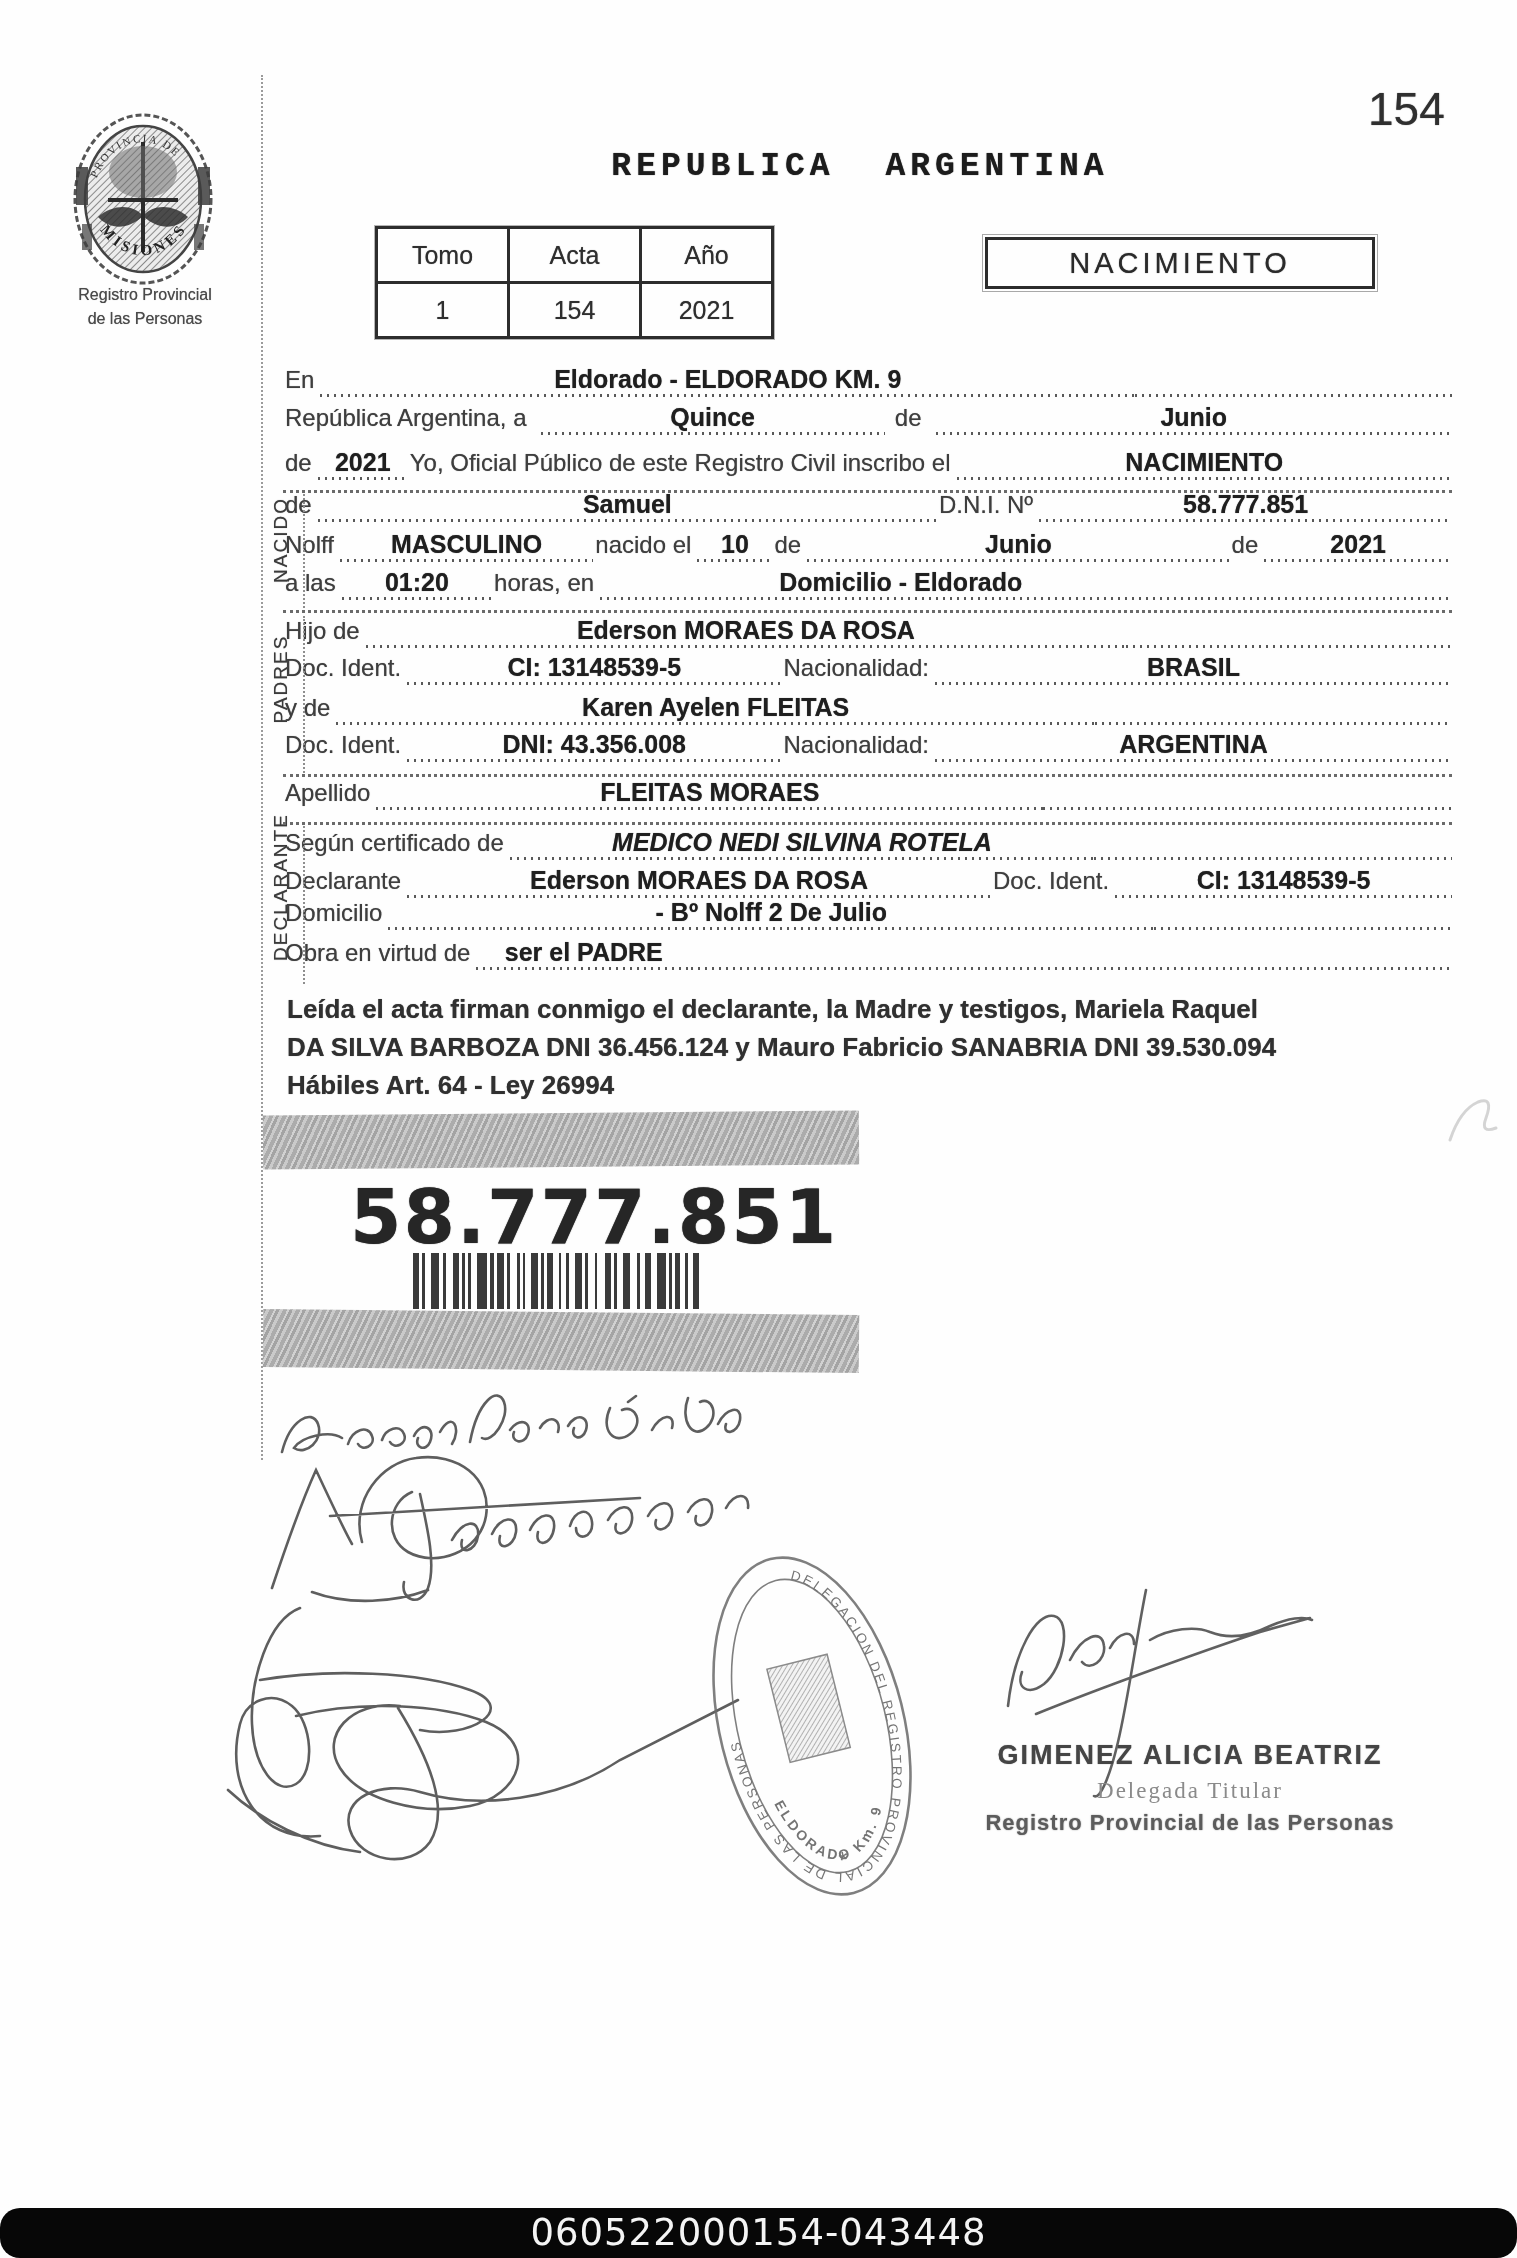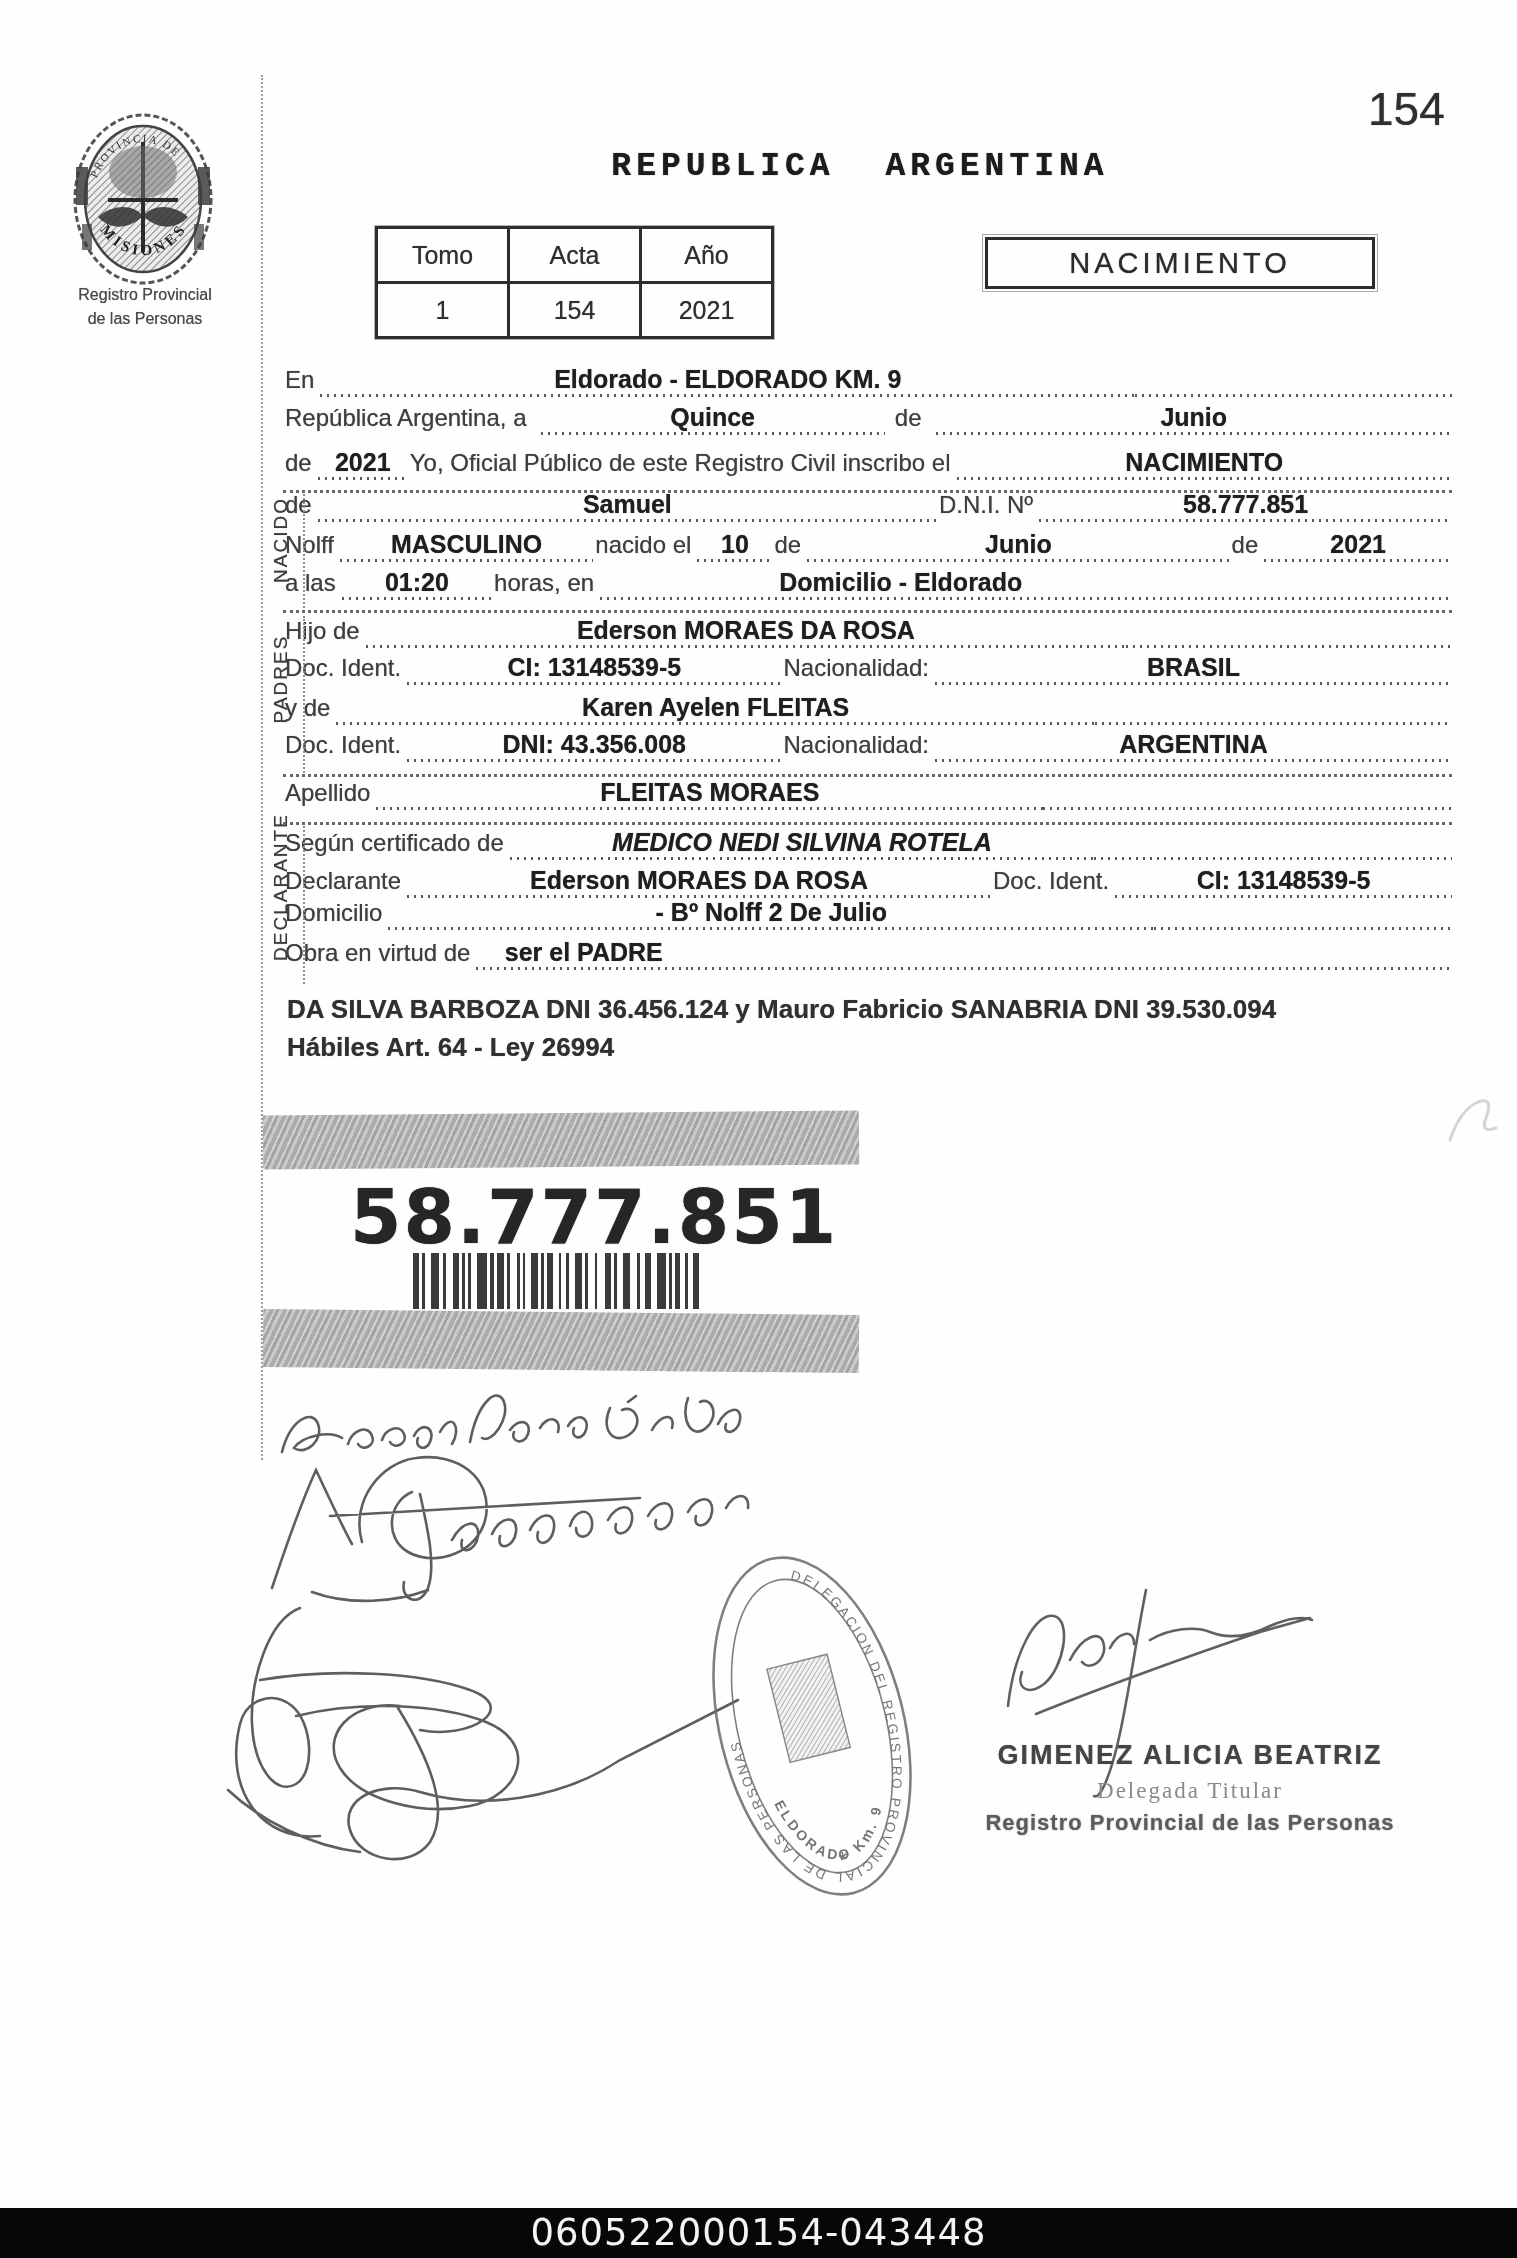--- a/index.html
+++ b/index.html
@@ -57,21 +57,21 @@
   
   .sig-svg{position:absolute;}
   
   #official-name{position:absolute;left:955px;top:1740px;width:470px;text-align:center;
         font-size:27px;font-weight:bold;letter-spacing:2px;color:#454545;text-shadow:0 0 1px #777;}
   #official-title{position:absolute;left:955px;top:1778px;width:470px;text-align:center;
         font-family:"Liberation Serif",serif;font-size:23px;color:#8a8a8a;letter-spacing:2px;}
   #official-office{position:absolute;left:955px;top:1810px;width:470px;text-align:center;
         font-size:22px;font-weight:bold;color:#5c5c5c;letter-spacing:1px;text-shadow:0 0 1.5px #888;}
   
-  #footer-bar{position:absolute;left:0;top:2208px;width:1517px;height:50px;background:#070707;}
+  #footer-bar{position:absolute;left:0;top:2208px;width:1517px;height:50px;background:#070707;border-radius:20px;}
   #footer-code{width:100%;text-align:center;font-family:"DejaVu Sans",sans-serif;
         font-size:37px;color:#f4f4f4;line-height:50px;letter-spacing:1px;}
   #edge-scribble{position:absolute;left:1430px;top:1080px;opacity:.55;}
 </style>
 </head>
 <body>
 
 <div id="page">
 
   <svg id="logo" width="150" height="175" viewBox="0 0 150 175">
@@ -222,20 +222,21 @@
       <div class="sec-label" style="width: 170px; left: 196px; top: 876px;">DECLARANTE</div>
       <div class="sec-bracket" style="top: 826px; height: 158px;"></div>
     </div>
 
   <div class="hsep" style="top:490px"></div>
   <div class="hsep" style="top:610px"></div>
   <div class="hsep" style="top:774px"></div>
   <div class="hsep" style="top:822px"></div>
 
   <div id="attestation">
+    <div>Leída el acta firman conmigo el declarante, la Madre y testigos, Mariela Raquel</div>
     <div>DA SILVA BARBOZA DNI 36.456.124 y Mauro Fabricio SANABRIA DNI 39.530.094</div>
     <div>Hábiles  Art. 64 - Ley 26994</div>
   </div>
 
   <div class="grey-band" id="band-top"></div>
   <div id="reg-number">58.777.851</div>
   <svg id="barcode" width="292" height="56" viewBox="0 0 292 56">
     <g fill="#3a3a3a">
       <rect x="0" y="0" width="6" height="56"></rect>
         <rect x="9" y="0" width="3" height="56"></rect>

